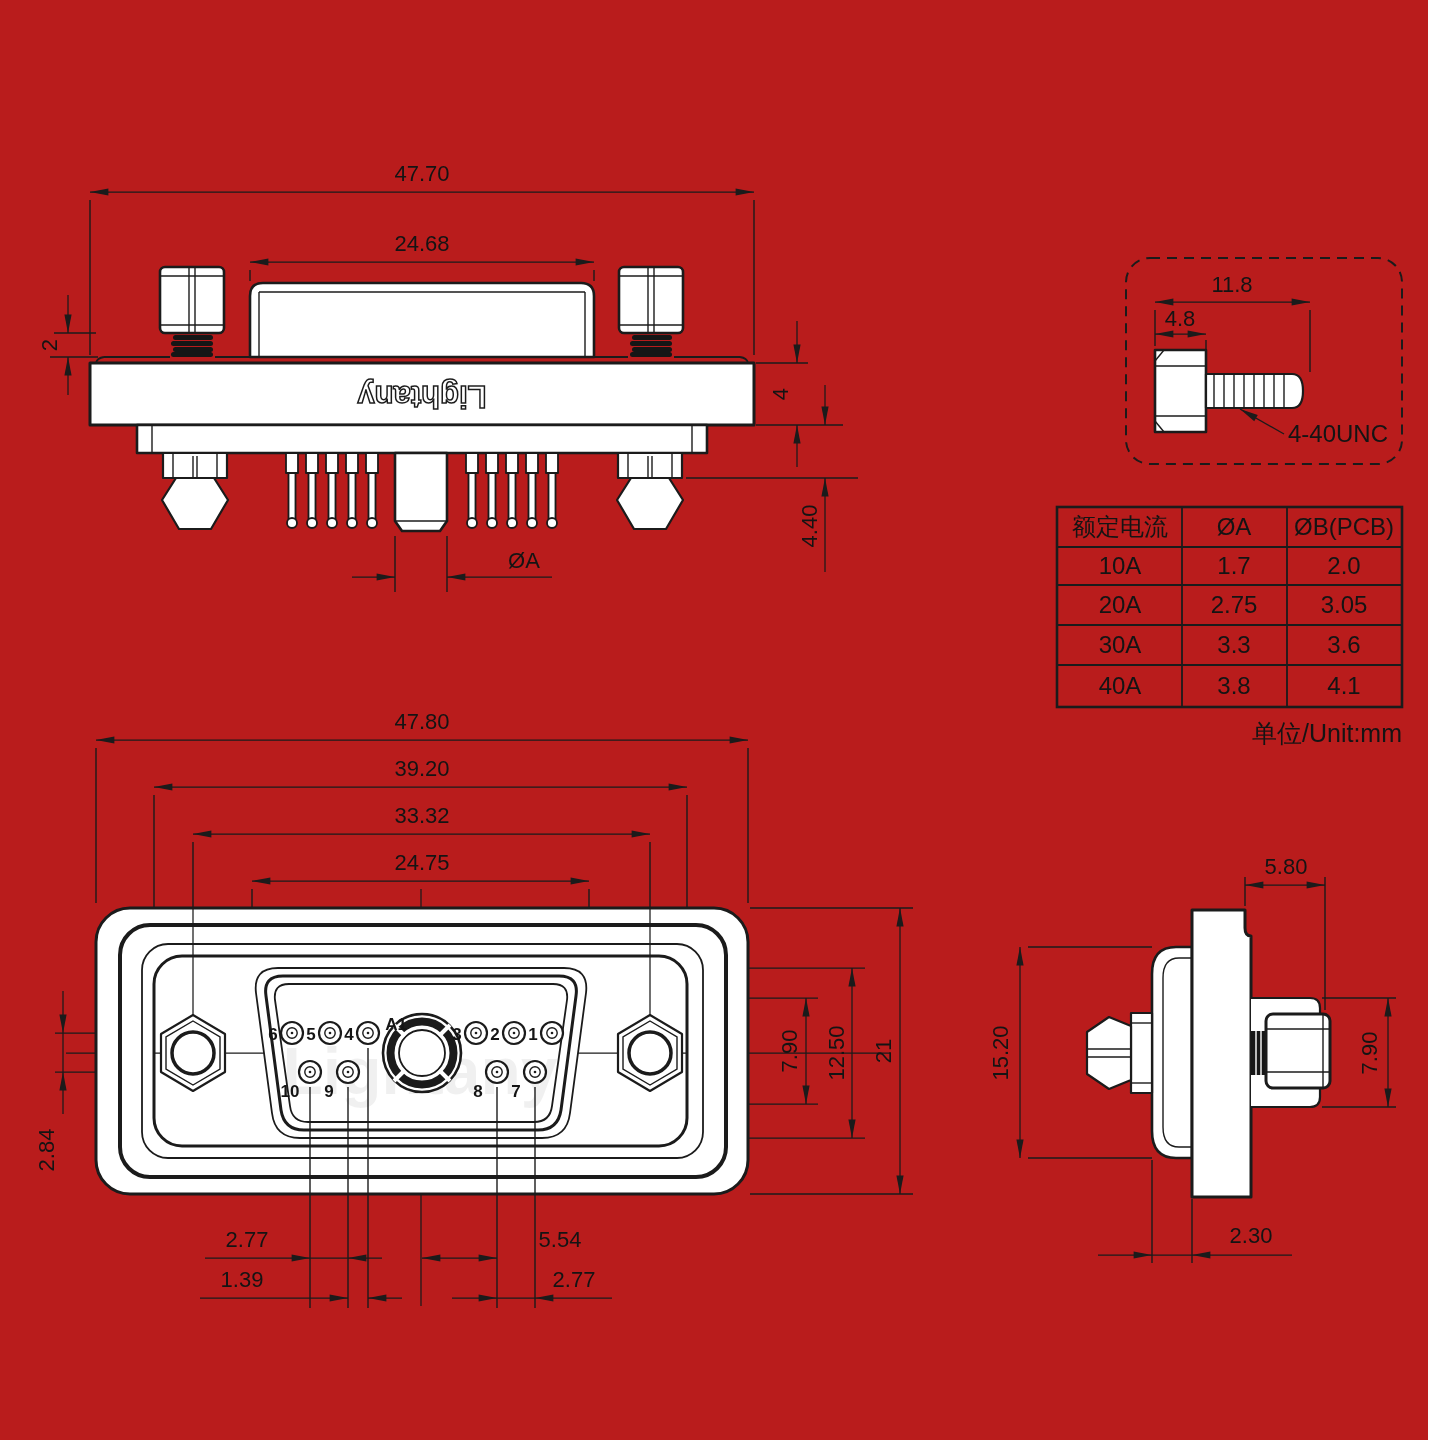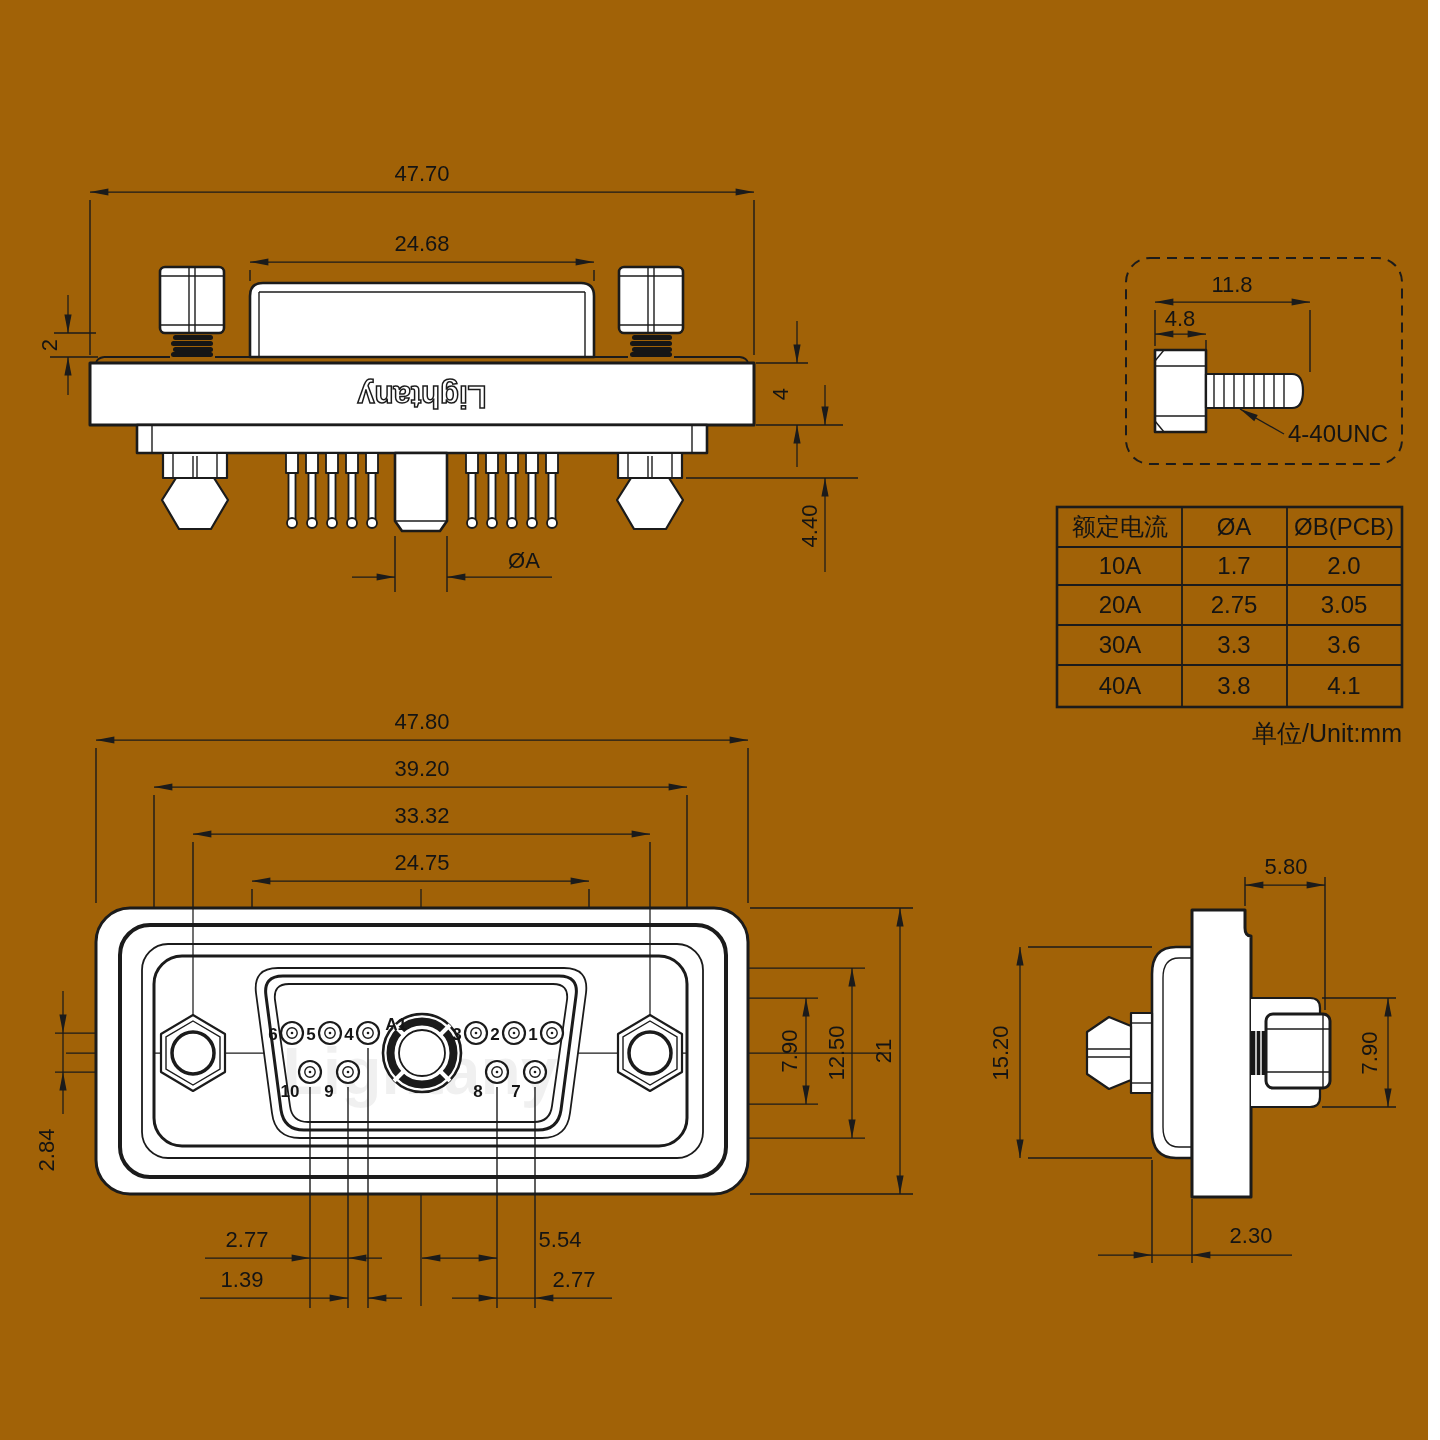--- a/index.html
+++ b/index.html
@@ -1,16 +1,16 @@
 <!DOCTYPE html>
 <html><head>
 <meta charset="utf-8">
 <style>
   html,body{margin:0;padding:0;background:#fff;}
-  .stage{position:relative;width:1428px;height:1440px;background:#a16207;overflow:hidden;
+  .stage{position:relative;width:1428px;height:1440px;background:#b91c1c;overflow:hidden;
          font-family:"Liberation Sans", sans-serif;}
   svg{position:absolute;left:0;top:0;}
   
   .o3 {fill:none;stroke:#1b1b1b;stroke-width:3;stroke-linejoin:round;stroke-linecap:round;}
   .o4 {fill:none;stroke:#1b1b1b;stroke-width:4;stroke-linejoin:round;stroke-linecap:round;}
   .o26{fill:none;stroke:#1b1b1b;stroke-width:2.6;stroke-linejoin:round;stroke-linecap:round;}
   .o22{fill:none;stroke:#1b1b1b;stroke-width:2.2;stroke-linejoin:round;stroke-linecap:round;}
   .o18{fill:none;stroke:#1b1b1b;stroke-width:1.8;stroke-linejoin:round;}
   .t  {fill:none;stroke:#1b1b1b;stroke-width:1.4;}
   .d  {fill:none;stroke:#1b1b1b;stroke-width:1.25;}

